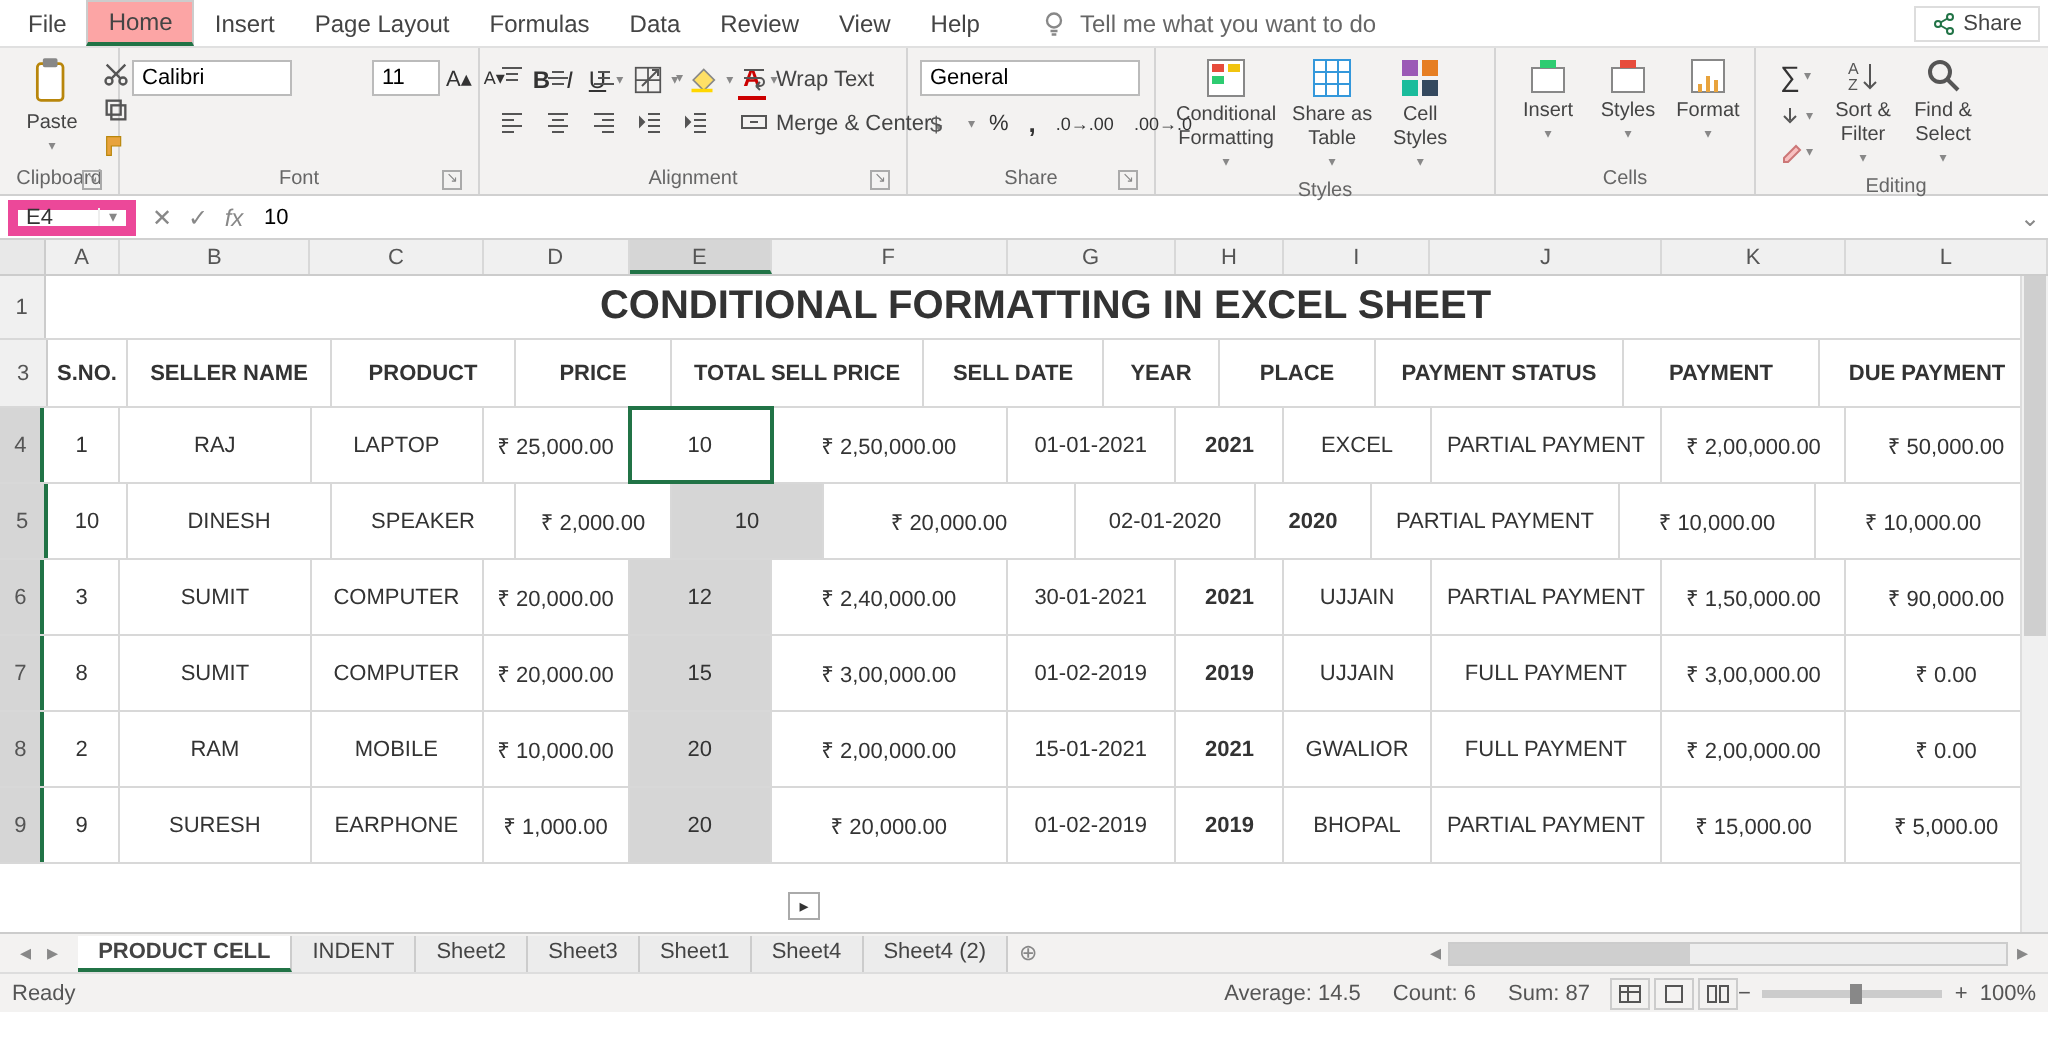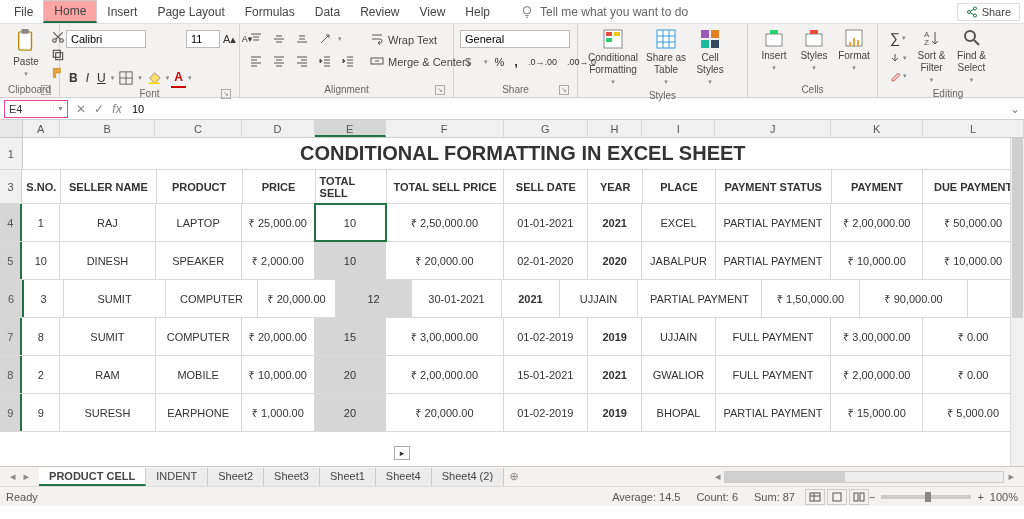--- a/index.html
+++ b/index.html
@@ -29,21 +29,21 @@
 
 .font-select { width: 80px; height: 18px; border: 1px solid #bbb; font-size: 11px; background: #fff; padding-left: 4px; }
 .size-select { width: 34px; height: 18px; border: 1px solid #bbb; font-size: 11px; background: #fff; padding-left: 4px; margin-left: 40px; }
 .num-select { width: 110px; height: 18px; border: 1px solid #bbb; font-size: 11px; background: #fff; padding-left: 4px; }
 
 .wrap-merge { font-size: 11px; color: #444; padding: 2px 4px; display: flex; align-items: flex-end; white-space: nowrap; }
 .wrap-merge svg { margin-right: 4px; }
 
 
 .fx-row { height: 22px; display: flex; align-items: center; border-bottom: 1px solid #d0d0d0; background: #fff; }
-.name-box { width: 64px; height: 18px; border: 1px solid #ec4899; margin-left: 4px; padding-left: 4px; font-size: 11px; display: flex; align-items: center; }
+.name-box { width: 64px; height: 18px; border: 5px solid #ec4899; margin-left: 4px; padding-left: 4px; font-size: 11px; display: flex; align-items: center; }
 .name-drop { width: 14px; border-left: 1px solid #eee; text-align: center; color: #888; font-size: 8px; }
 .fx-ctrls { display: flex; align-items: center; margin-left: 4px; }
 .fx-ctrls .icon-btn { color: #888; width: 18px; }
 .fx-input { flex: 1; height: 18px; border: none; padding-left: 6px; font-size: 11px; outline: none; }
 .fx-expand { width: 18px; text-align: center; color: #888; }
 
 
 .grid-wrap { position: relative; height: 346px; overflow: hidden; background: #fff; }
 .col-headers { display: flex; height: 18px; background: #f0f0f0; border-bottom: 1px solid #ccc; }
 .corner { width: 24px; border-right: 1px solid #ccc; background: #e8e8e8; }
@@ -151,21 +151,21 @@
             <svg width="14" height="14" viewBox="0 0 24 24" fill="#e8a33d" stroke="#b8860b">
               <path d="M4 4h12v8H8v8H4z"></path>
             </svg>
           </span>
       </div>
     </div>
     <div class="ribbon-group-label"><span>Clipboard</span><span class="dialog-launch">↘</span></div>
   </div>
 
   <div class="ribbon-group" style="width:180px">
-    <div class="ribbon-group-content" style="flex-direction:column;gap:20px;padding-top:4px">
+    <div class="ribbon-group-content" style="gap:8px;padding-top:4px">
       <div class="small-btn-row">
         <input class="font-select" value="Calibri" style="">
         <input class="size-select" value="11" style="">
         <span class="icon-btn" style="font-size:11px">A▴</span>
         <span class="icon-btn" style="font-size:9px">A▾</span>
       </div>
       <div class="small-btn-row" style="gap:2px">
         <span class="icon-btn" style="font-weight:700">B</span>
         <span class="icon-btn" style="font-style:italic">I</span>
         <span class="icon-btn" style="text-decoration:underline">U</span>
@@ -427,21 +427,20 @@
     <div class="rh">1</div>
     <div class="cell title-cell" style="width:1070px">CONDITIONAL FORMATTING IN EXCEL SHEET</div>
   </div>
 
   <div class="row r3">
     <div class="rh">3</div>
     <div class="cell cA bold">S.NO.</div>
     <div class="cell cB bold">SELLER NAME</div>
     <div class="cell cC bold">PRODUCT</div>
     <div class="cell cD bold">PRICE</div>
-    <div class="cell cE bold">TOTAL SELL</div>
     <div class="cell cF bold">TOTAL SELL PRICE</div>
     <div class="cell cG bold">SELL DATE</div>
     <div class="cell cH bold">YEAR</div>
     <div class="cell cI bold">PLACE</div>
     <div class="cell cJ bold">PAYMENT STATUS</div>
     <div class="cell cK bold">PAYMENT</div>
     <div class="cell cL bold">DUE PAYMENT</div>
   </div>
 
   <div id="data-rows">
@@ -463,32 +462,32 @@
       <div class="row rd">
      <div class="rh sel">5</div>
      <div class="cell cA">10</div>
      <div class="cell cB">DINESH</div>
      <div class="cell cC">SPEAKER</div>
      <div class="cell cD">₹ 2,000.00</div>
      <div class="cell cE sel-range">10</div>
      <div class="cell cF">₹ 20,000.00</div>
      <div class="cell cG">02-01-2020</div>
      <div class="cell cH bold">2020</div>
-     <div class="cell cI">JABALPUR</div>
      <div class="cell cJ">PARTIAL PAYMENT</div>
      <div class="cell cK">₹ 10,000.00</div>
      <div class="cell cL">₹ 10,000.00</div>
    </div>
       <div class="row rd">
      <div class="rh sel">6</div>
      <div class="cell cA">3</div>
      <div class="cell cB">SUMIT</div>
      <div class="cell cC">COMPUTER</div>
      <div class="cell cD">₹ 20,000.00</div>
      <div class="cell cE sel-range">12</div>
+     <div class="cell cF">₹ 2,40,000.00</div>
      <div class="cell cG">30-01-2021</div>
      <div class="cell cH bold">2021</div>
      <div class="cell cI">UJJAIN</div>
      <div class="cell cJ">PARTIAL PAYMENT</div>
      <div class="cell cK">₹ 1,50,000.00</div>
      <div class="cell cL">₹ 90,000.00</div>
    </div>
       <div class="row rd">
      <div class="rh sel">7</div>
      <div class="cell cA">8</div>

